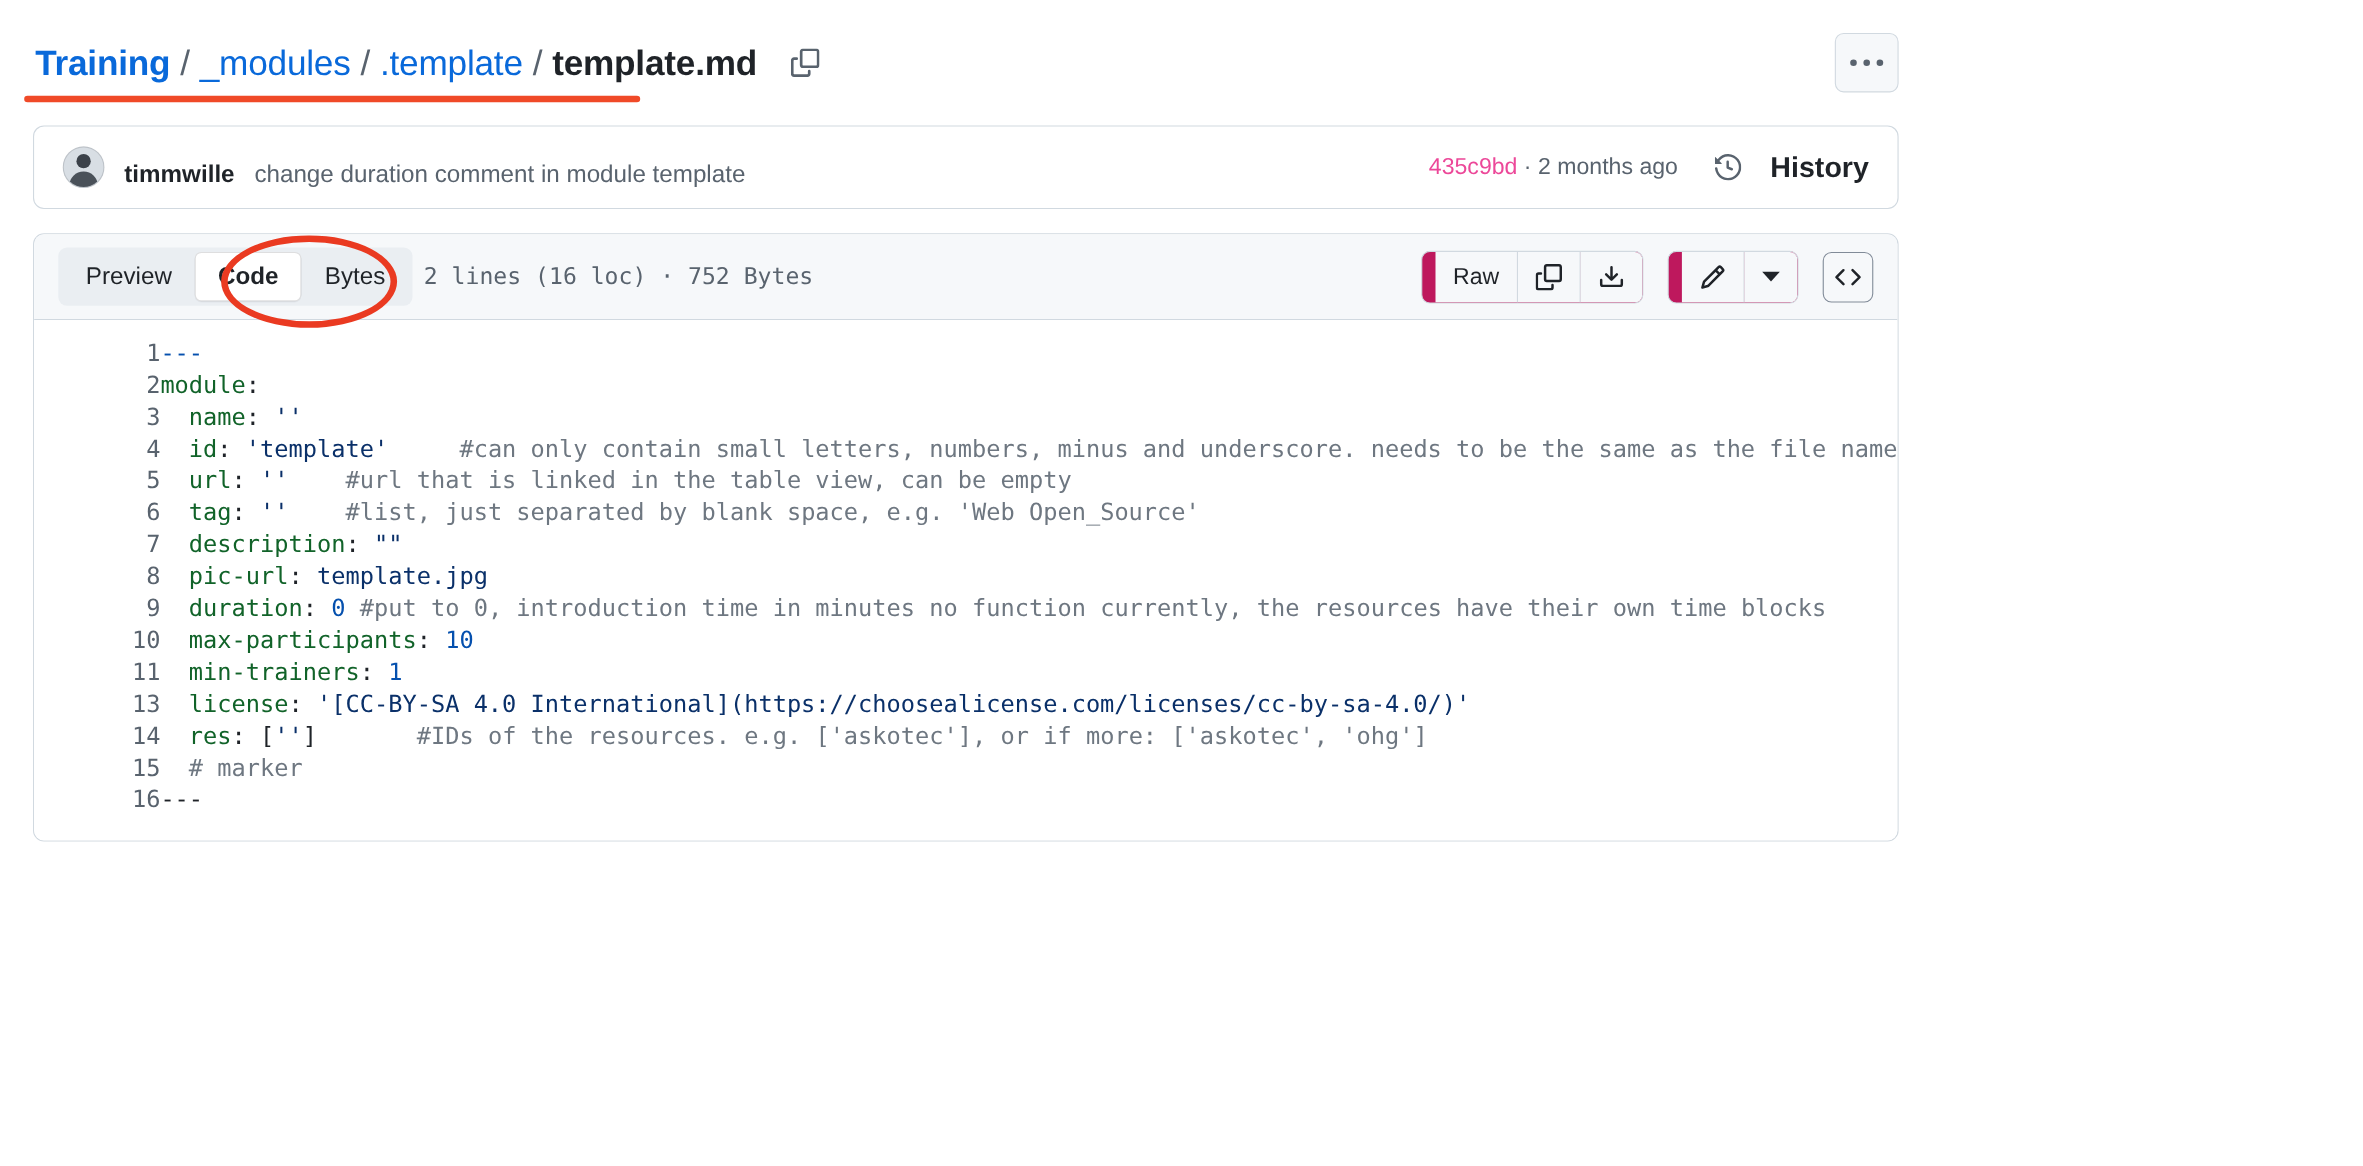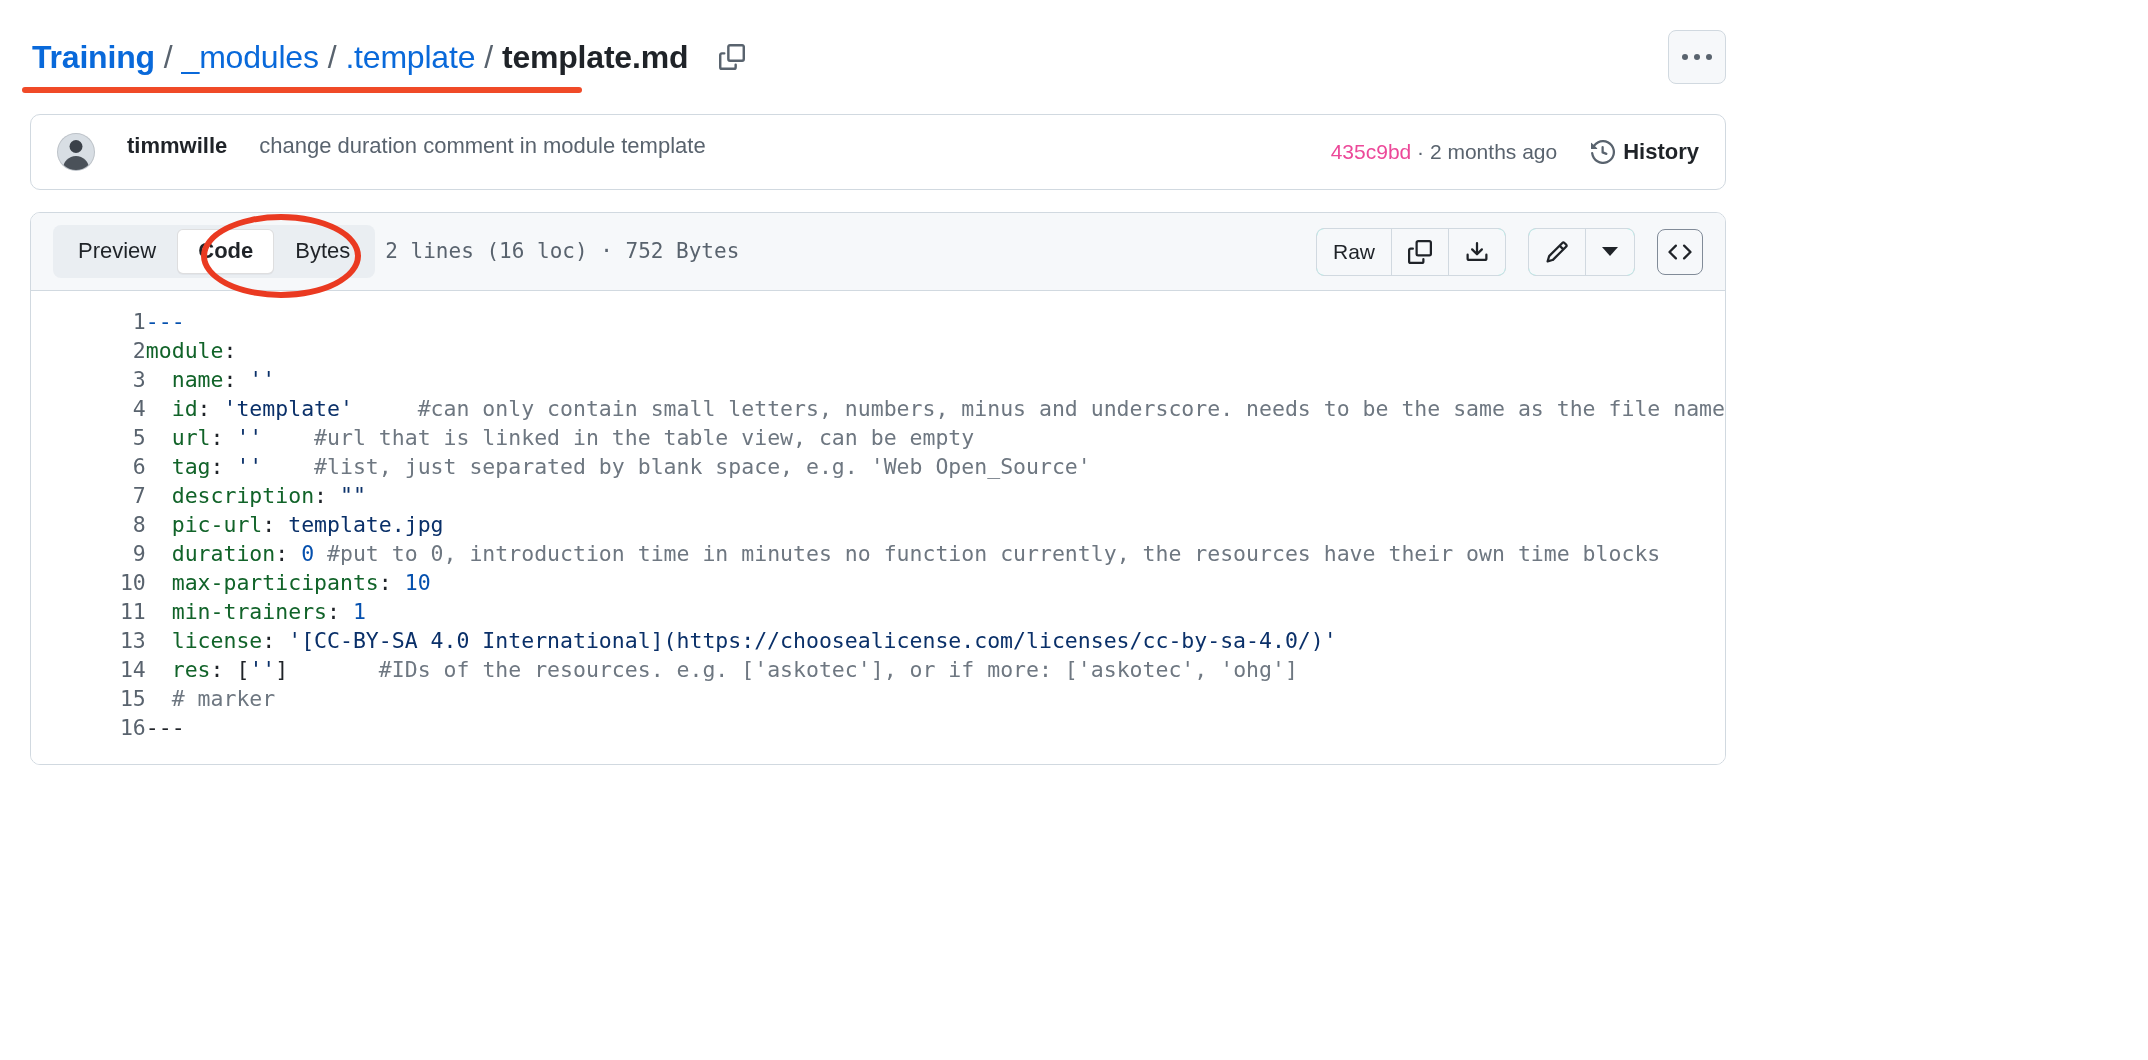--- a/index.html
+++ b/index.html
@@ -109,22 +109,22 @@
     background: #ffffff;
     height: 76px;
     display: flex;
     align-items: center;
     justify-content: space-between;
     padding: 0 26px;
     box-sizing: border-box;
   }
   .commit-left {
     display: flex;
-    align-items: flex-start;
-    gap: 32px;
+    align-items: flex-end;
+    gap: 18px;
     min-width: 0;
   }
   .avatar {
     width: 36px;
     height: 36px;
     border-radius: 50%;
     flex: 0 0 auto;
     overflow: hidden;
     border: 1px solid rgba(31,35,40,0.15);
     background: #d8dee4;
@@ -171,22 +171,22 @@
     font-size: 21px;
     color: #59636e;
   }
   .commit-sha {
     color: #ec4899;
     cursor: pointer;
   }
   .history-link {
     display: inline-flex;
     align-items: center;
-    gap: 8px;
-    font-size: 22px;
+    gap: 26px;
+    font-size: 26px;
     font-weight: 700;
     color: #1f2328;
     text-decoration: none;
     cursor: pointer;
   }
 
   
   .file-box {
     margin-top: 22px;
     border: 1px solid #d1d9e0;
@@ -252,22 +252,23 @@
     display: flex;
     align-items: center;
     gap: 22px;
   }
   .btn-group {
     display: flex;
     align-items: stretch;
     border: 1px solid #d1d9e0;
     border-radius: 8px;
     overflow: hidden;
-    background: #5eead4;
+    background: #be185d;
     height: 46px;
+    padding-left: 12px;
   }
   .btn-group > * {
     display: flex;
     align-items: center;
     justify-content: center;
     padding: 0 16px;
     border-right: 1px solid #d1d9e0;
     cursor: pointer;
     font-size: 21px;
     color: #1f2328;

